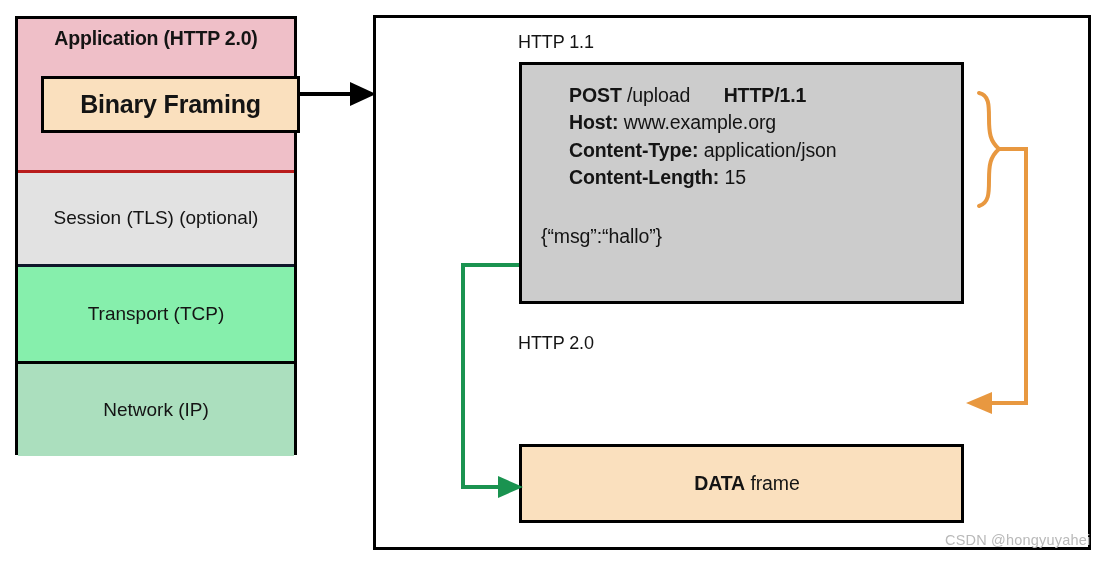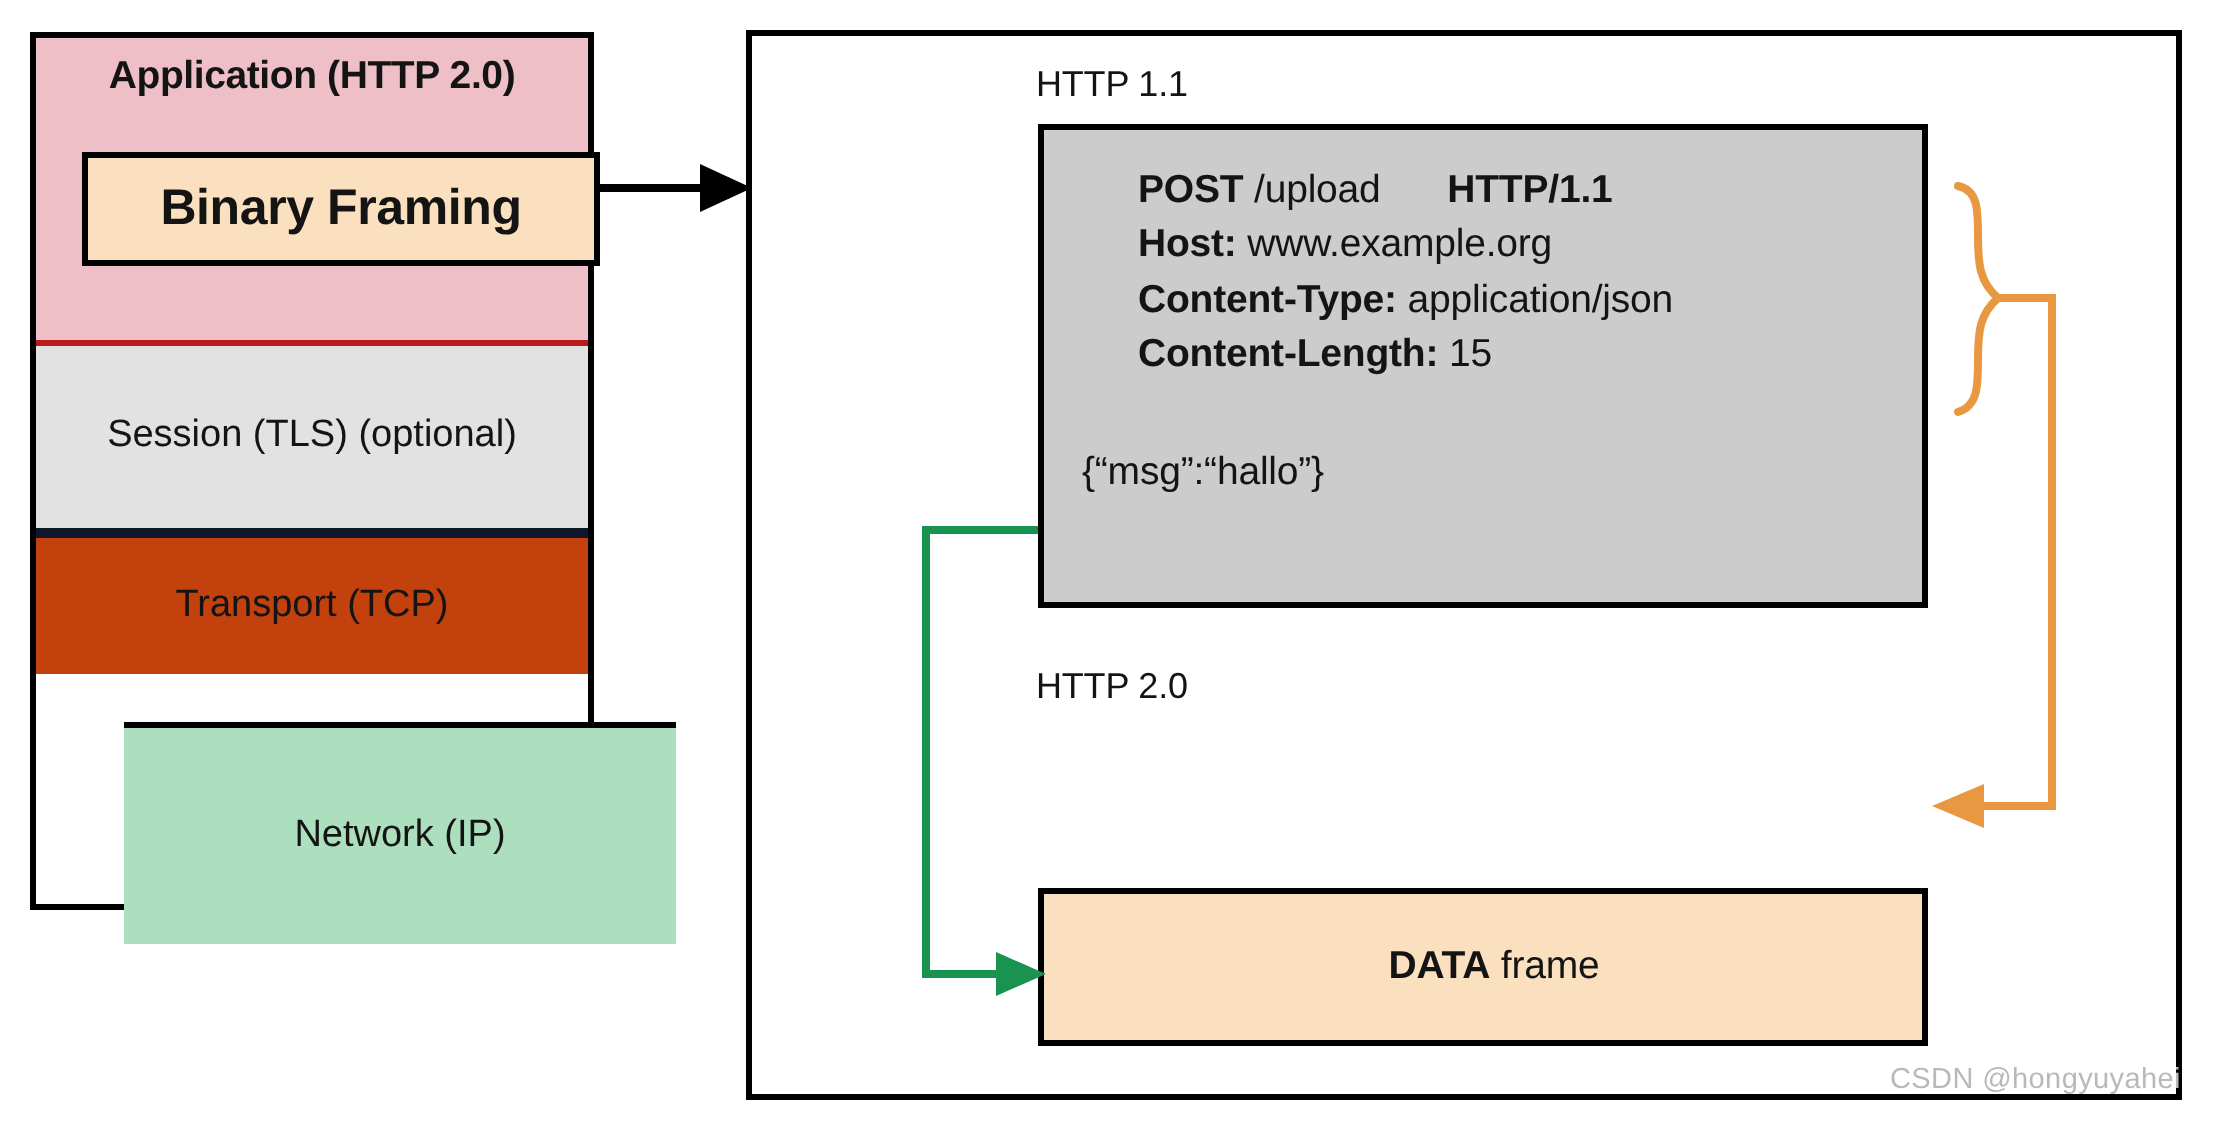--- a/index.html
+++ b/index.html
@@ -73,30 +73,29 @@
     letter-spacing: -0.2px;
   }
   #layer-session {
     top: 151px;
     height: 94px;
     background: #e2e2e2;
     border-top: 3px solid #b91c1c;
   }
   #layer-transport {
     top: 245px;
-    height: 73px;
-    background: #c2410c;
-    border-top: 5px solid #0f172a;
+    height: 97px;
+    background: #86efac;
+    border-top: 3px solid #0f172a;
   }
   #layer-network {
     top: 342px;
-    height: 111px;
+    height: 95px;
     background: #abdfbe;
     border-top: 3px solid #000000;
-    margin-left: 44px;
   }
 
   
   #panel {
     position: absolute;
     left: 373px;
     top: 15px;
     width: 718px;
     height: 535px;
     border: 3px solid #000000;

